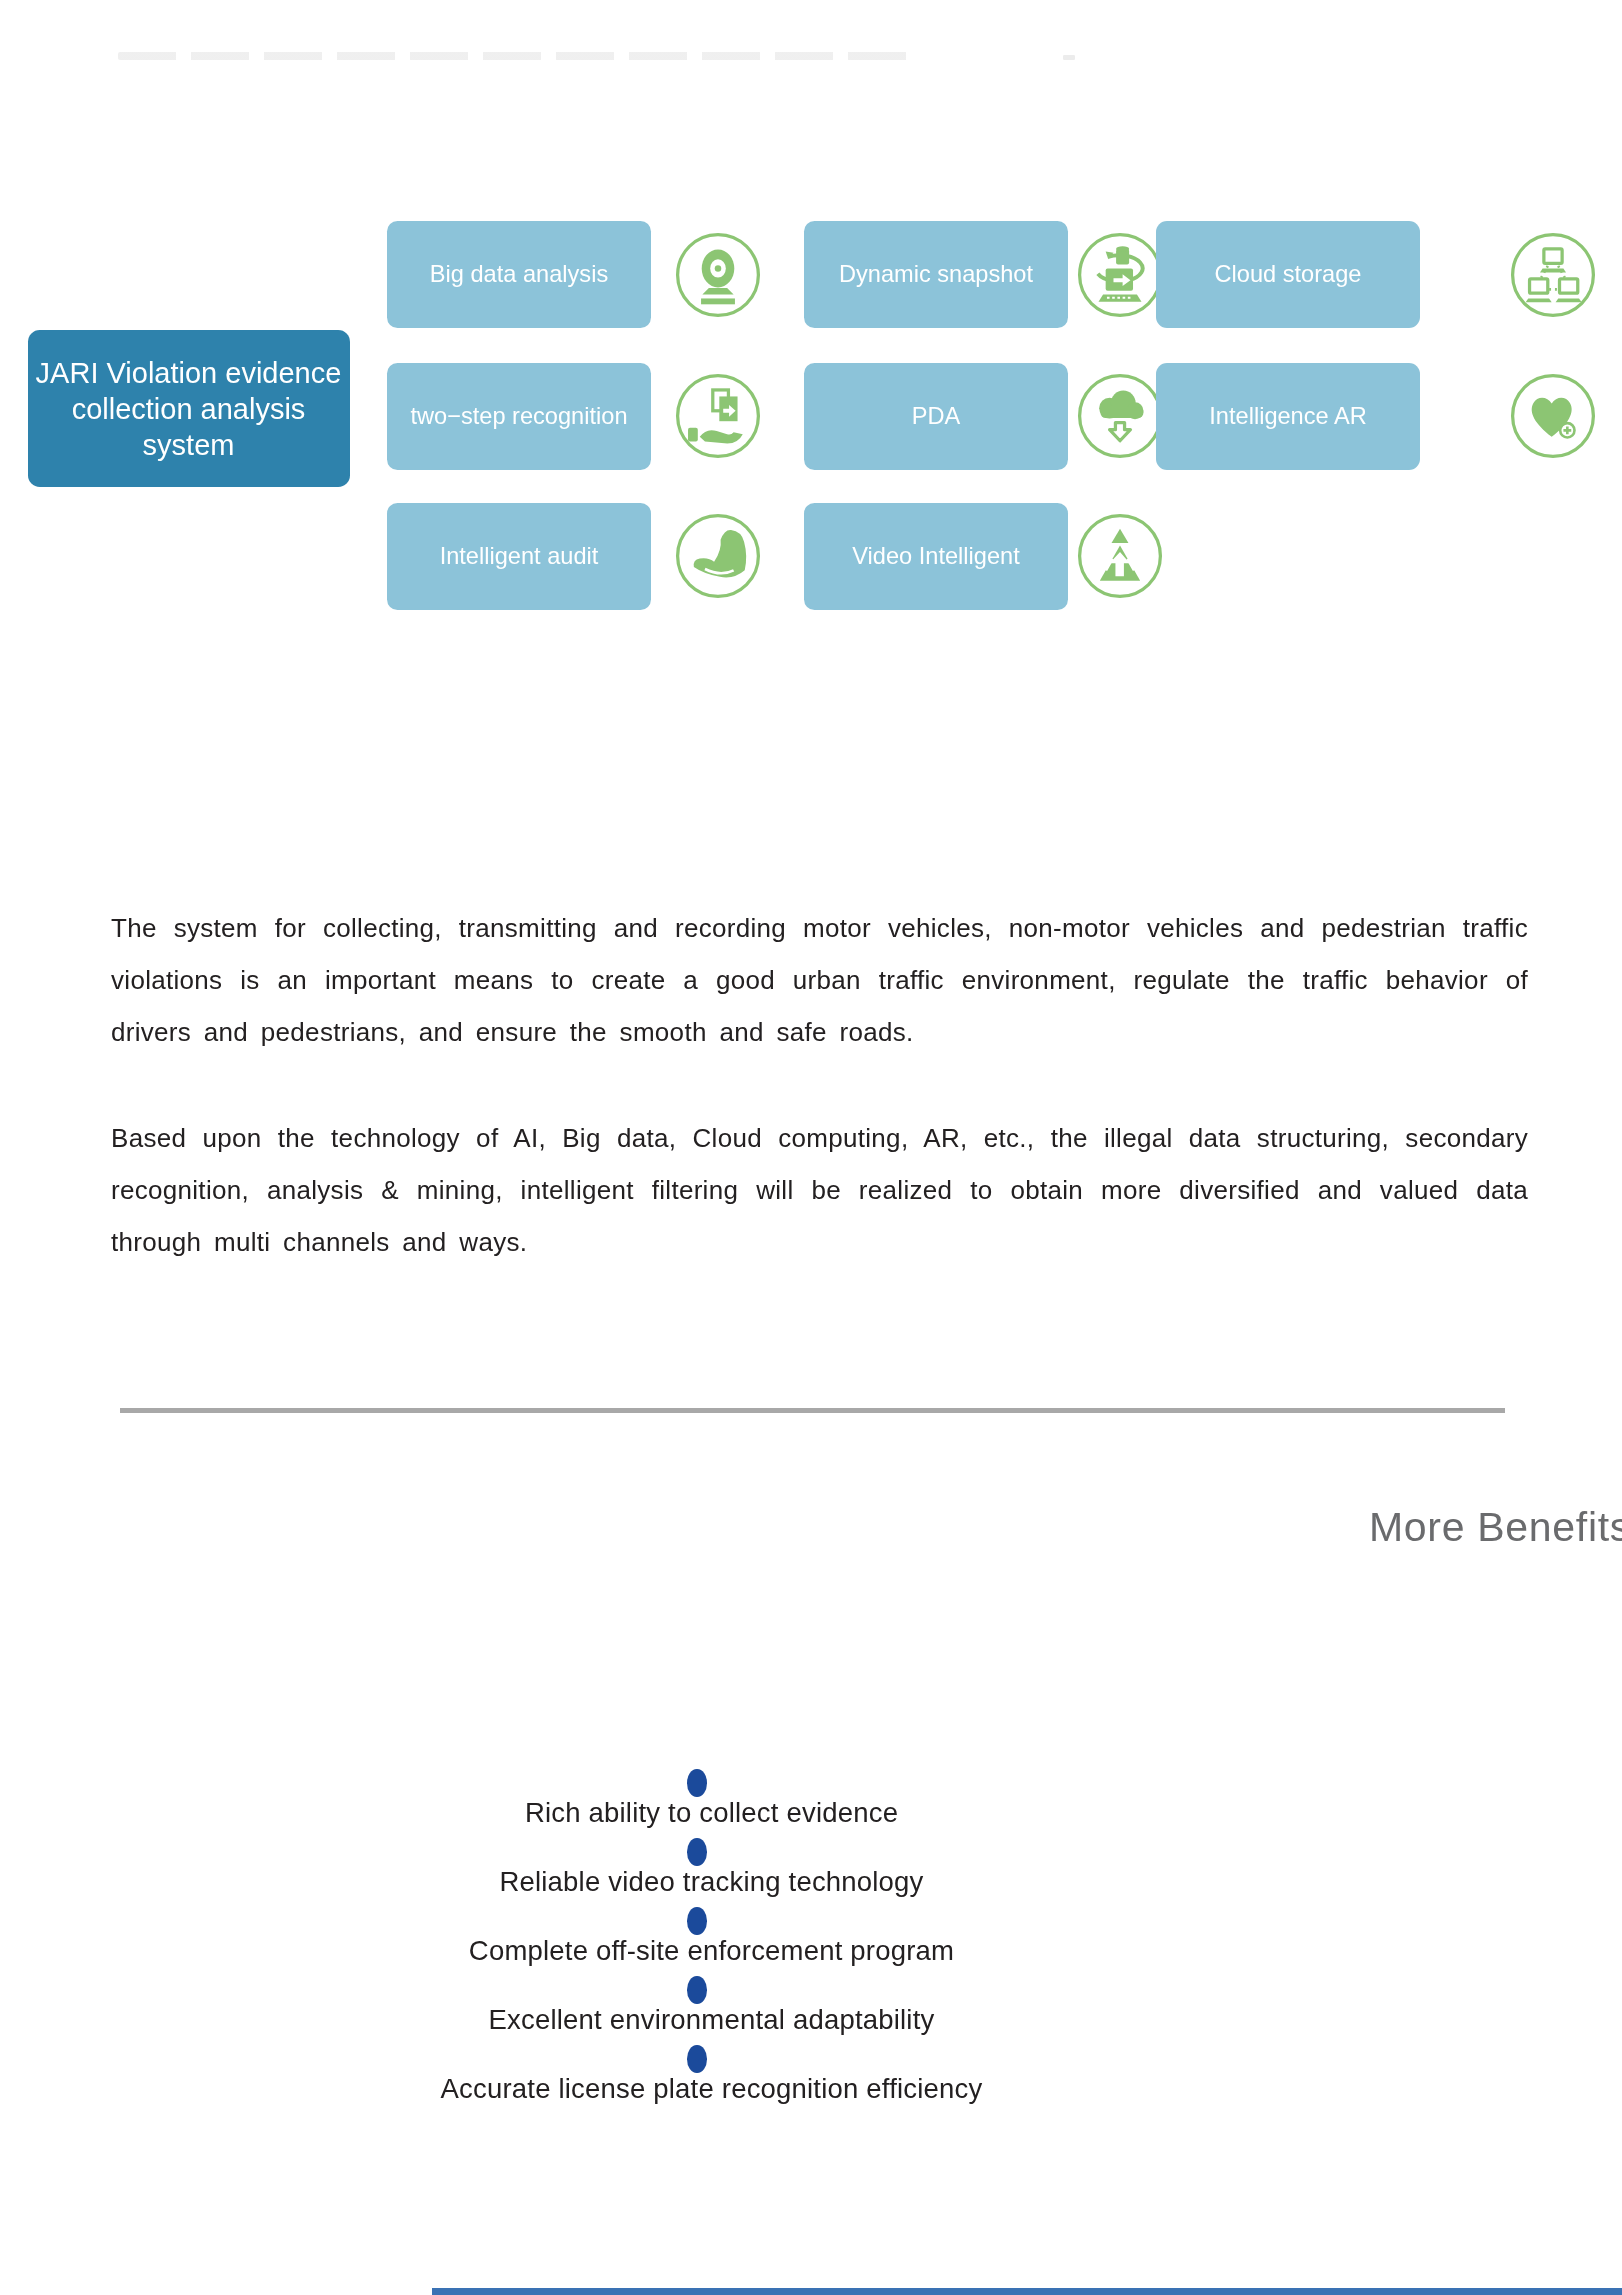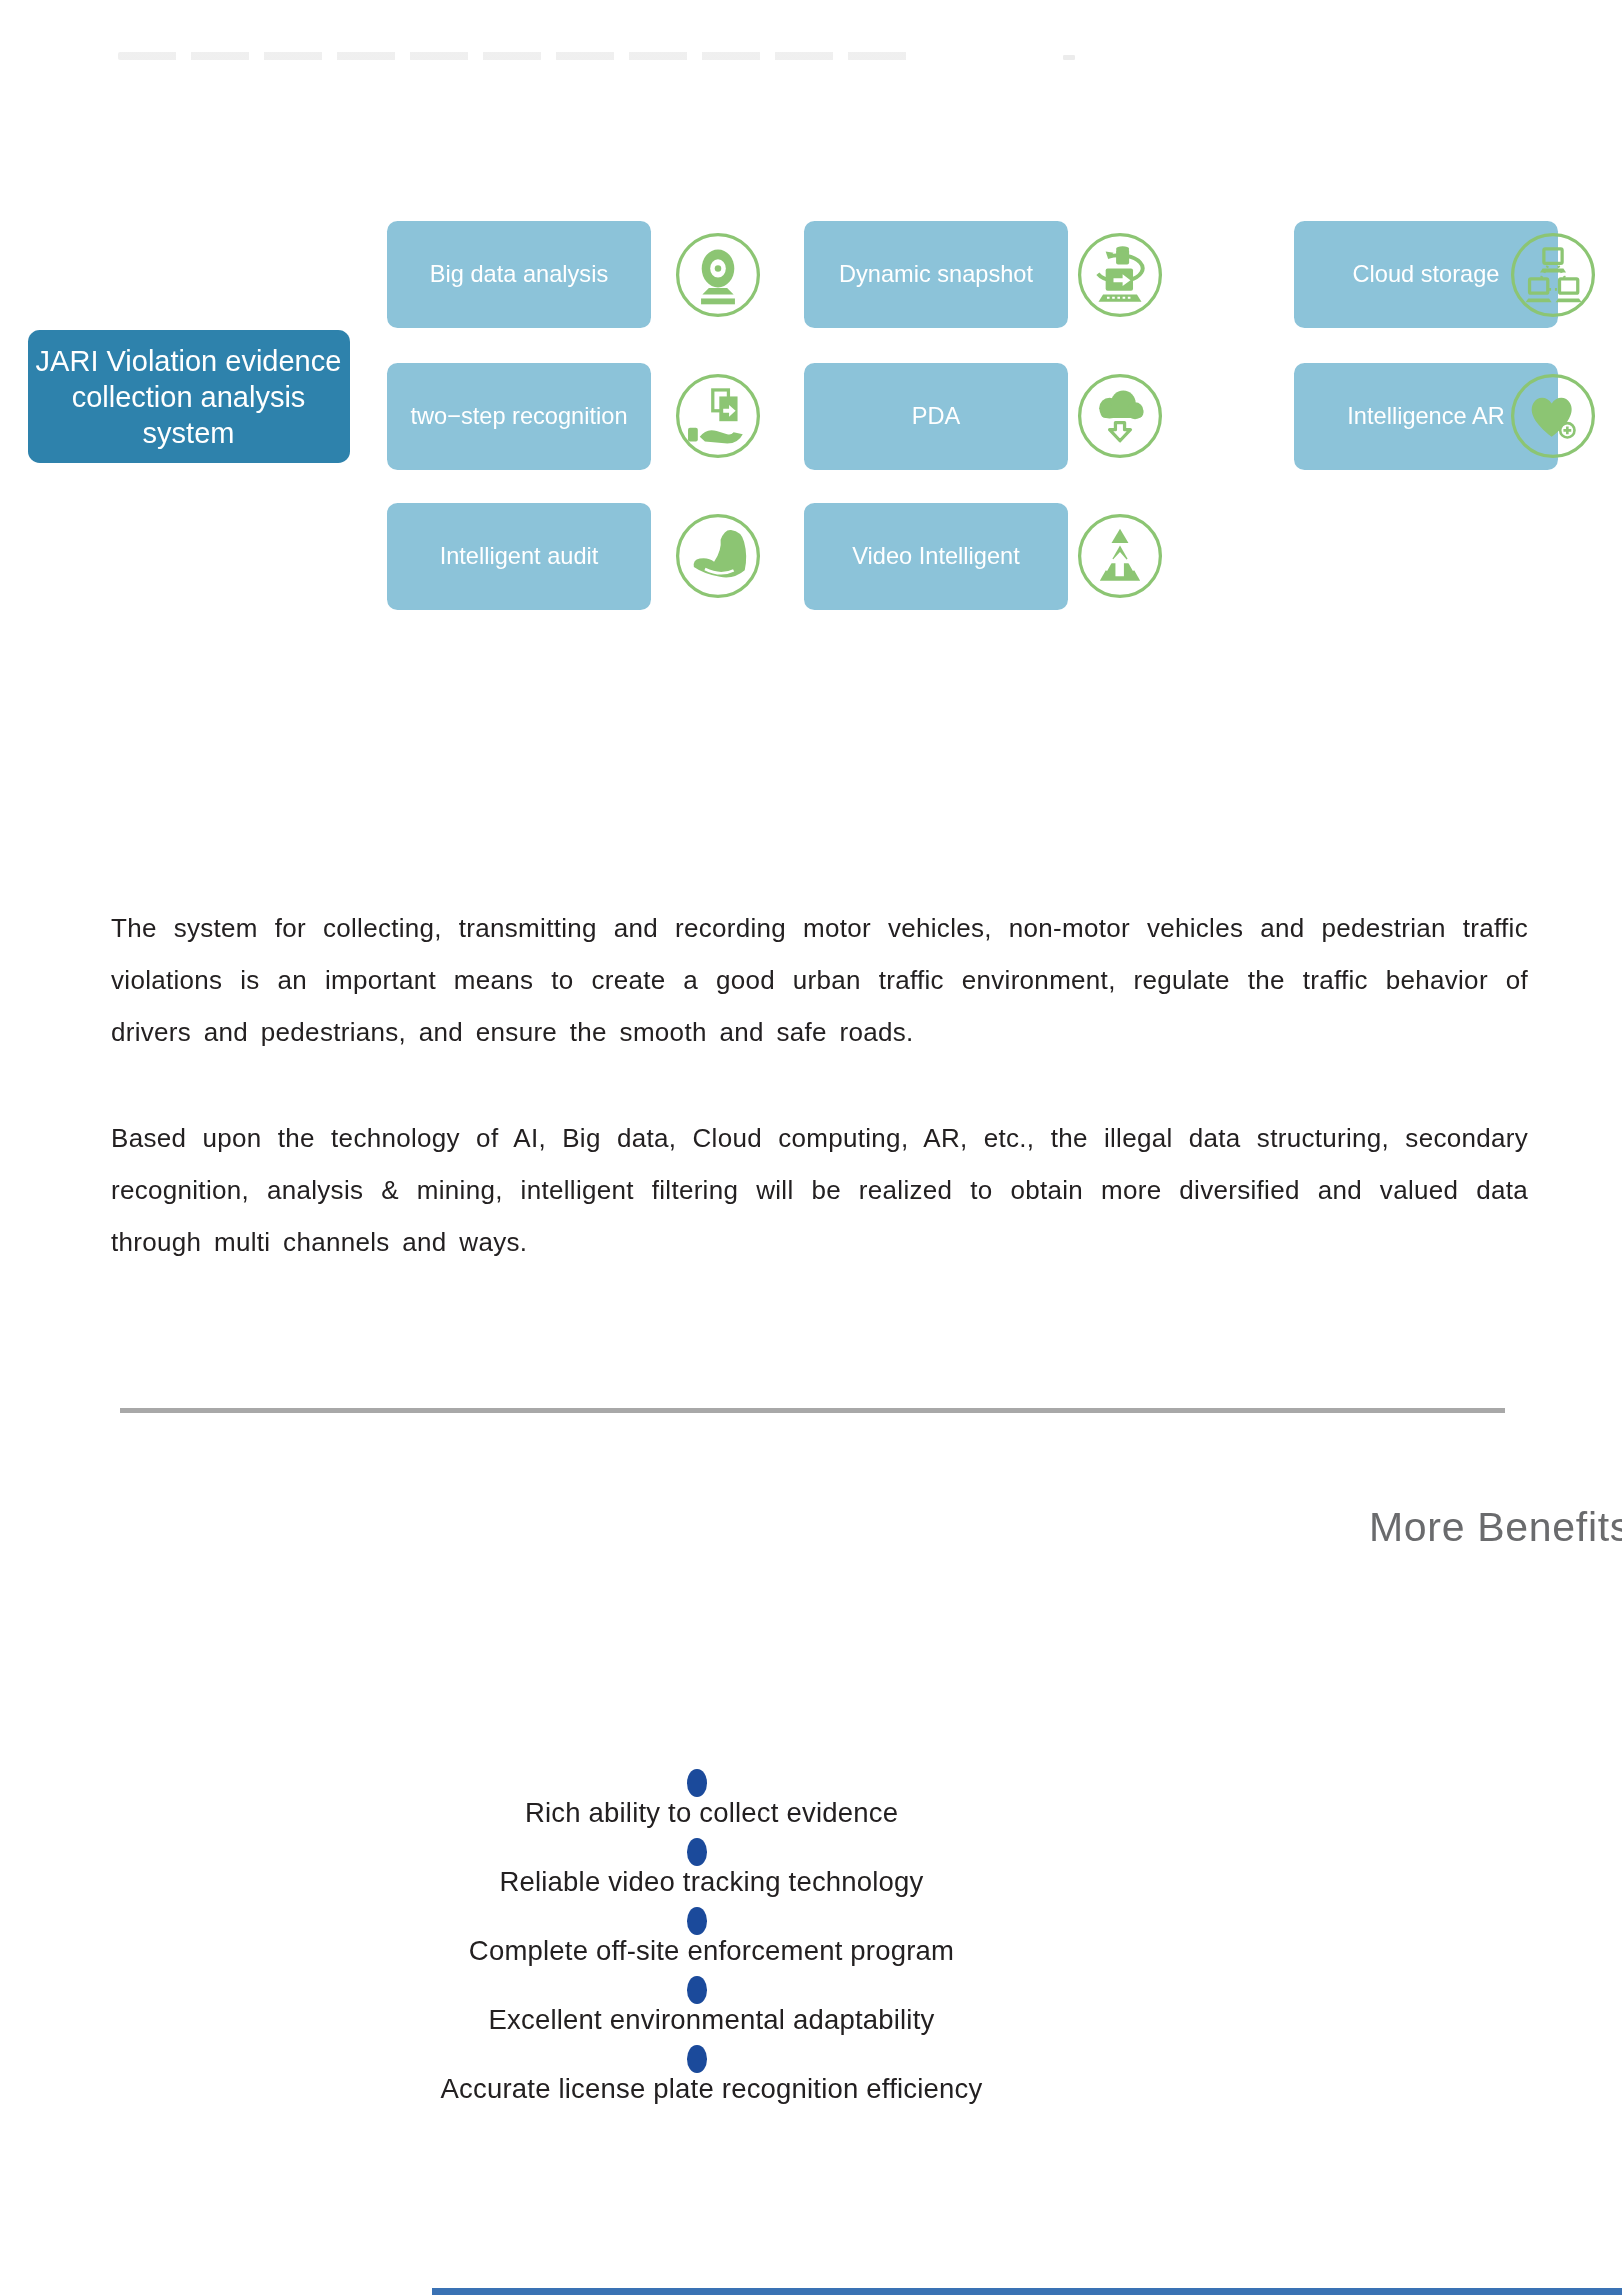--- a/index.html
+++ b/index.html
@@ -20,33 +20,33 @@
   
   .header-remnant{
     position:absolute;left:118px;top:52px;width:795px;height:7.9px;
     background:repeating-linear-gradient(90deg,#e7e7e7 0 58px,#ffffff 58px 73px);
     opacity:.65;border-radius:2px;
   }
   .header-speck{position:absolute;left:1063px;top:55px;width:11.8px;height:5.2px;background:#ececec;border-radius:1.3px;}
 
   
   .root-box{
-    position:absolute;left:27.5px;top:330px;width:322px;height:133px;border-radius:11.8px;
+    position:absolute;left:27.5px;top:330px;width:322px;height:157px;border-radius:11.8px;
     background:var(--root-box);display:flex;align-items:center;justify-content:center;
     text-align:center;color:#ffffff;font-size:29px;line-height:36px;padding:0 1px;box-sizing:border-box;
   }
   .item-box{
     position:absolute;width:264px;height:107px;border-radius:10.5px;background:var(--item-box);
     display:flex;align-items:center;justify-content:center;text-align:center;
     color:#ffffff;font-size:23.6px;line-height:29px;padding:16px 17px;box-sizing:border-box;
   }
   .icon{position:absolute;width:86px;height:86px;display:block;}
   .icon svg{width:86px;height:86px;display:block;}
   .b-r1{top:221px;} .b-r2{top:363px;} .b-r3{top:503px;}
-  .b-c1{left:387px;} .b-c2{left:804px;} .b-c3{left:1294px;}
+  .b-c1{left:387px;} .b-c2{left:804px;} .b-c3{left:1156px;border-radius:11px;}
   .i-r1{top:232px;} .i-r2{top:373px;} .i-r3{top:513px;}
   .i-c1{left:675px;} .i-c2{left:1077px;} .i-c3{left:1510px;}
 
   
   .para{
     position:absolute;left:111px;width:1417px;color:var(--text-dark);
     font-size:26px;line-height:52px;text-align:justify;word-spacing:5.2px;letter-spacing:0.3px;
   }
   .para-1{top:876px;}
   .para-2{top:1086px;}

